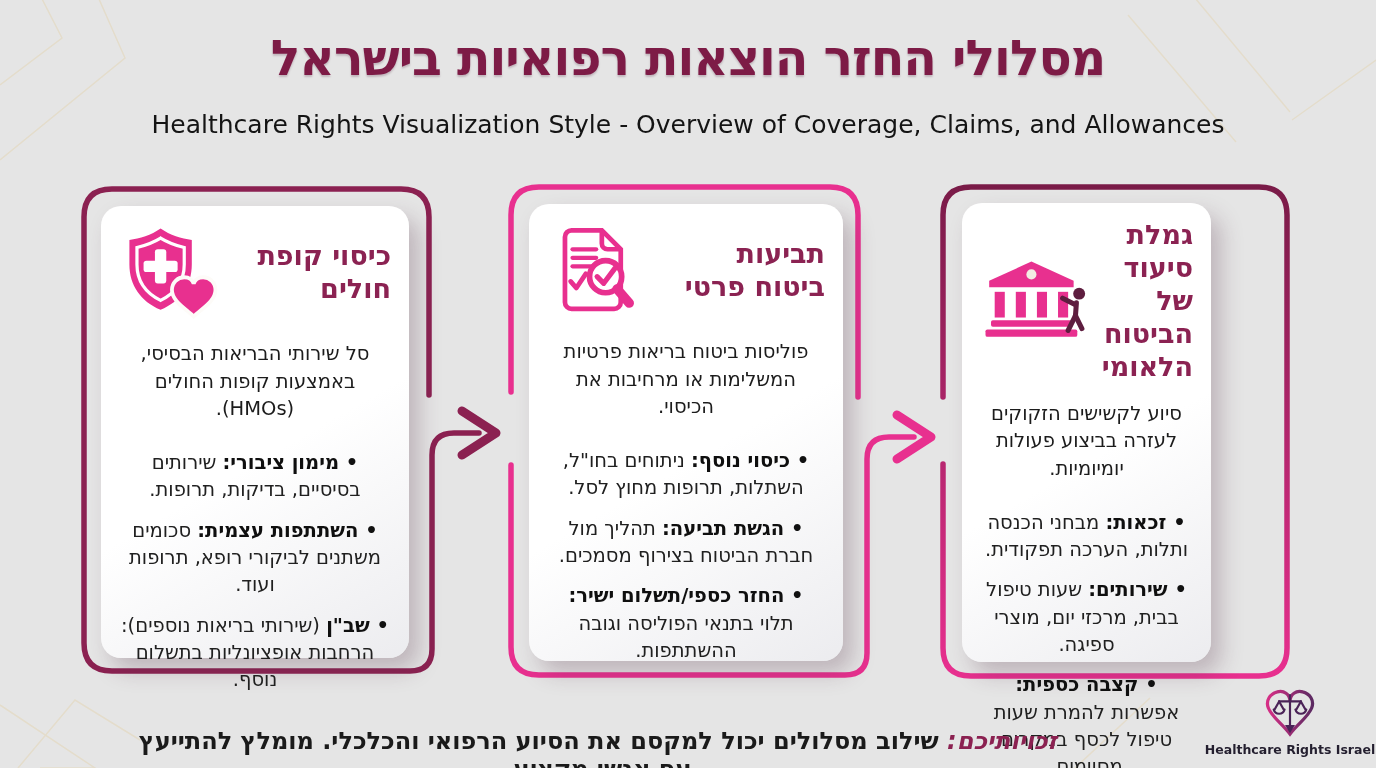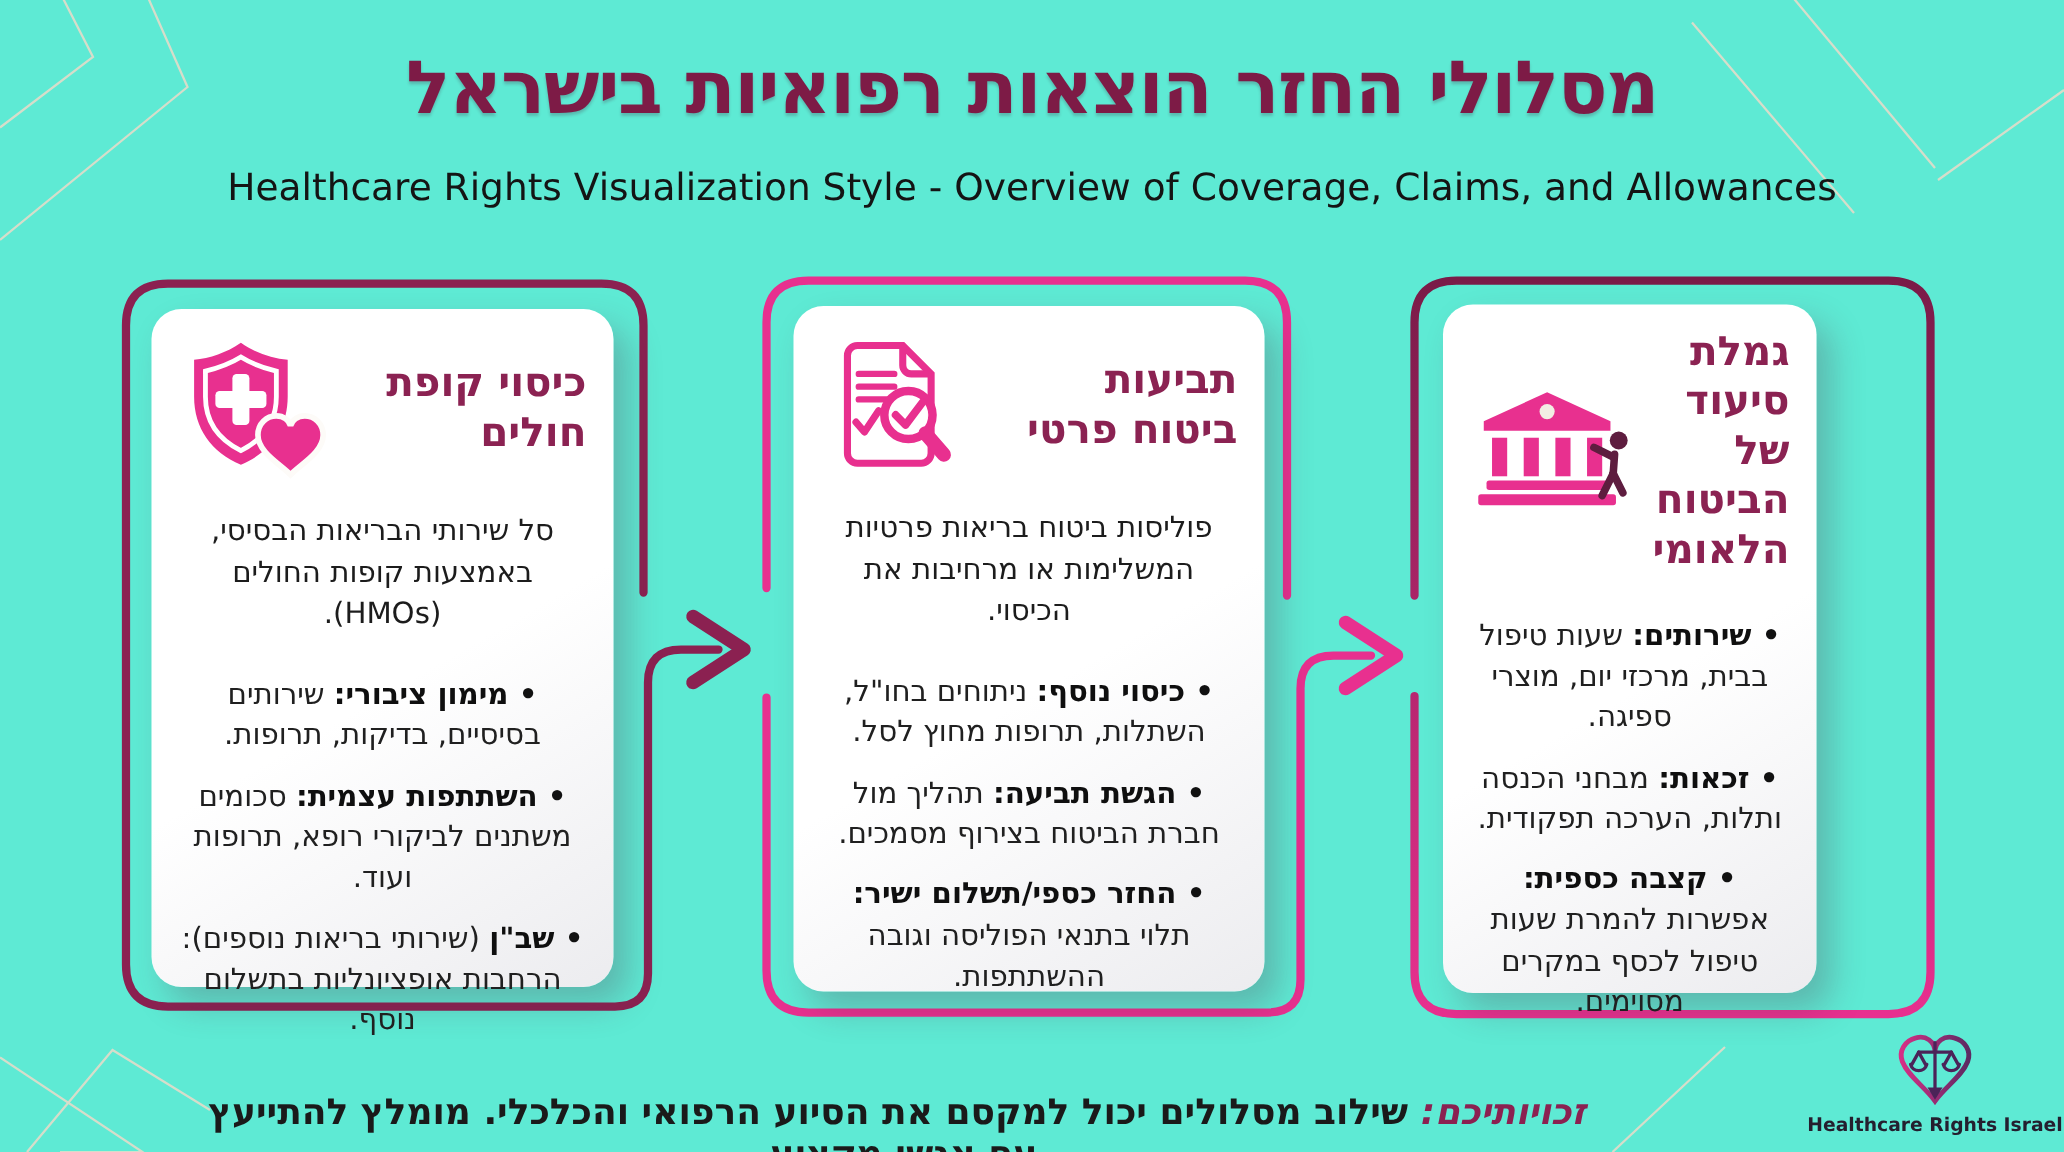--- a/index.html
+++ b/index.html
@@ -1,18 +1,18 @@
 <!DOCTYPE html>
 <html lang="he"><head>
 <meta charset="utf-8">
 <style>
   html,body{margin:0;padding:0;}
   .canvas{
     position:relative;width:1376px;height:768px;overflow:hidden;
-    background:#5eead4;
+    background:#e5e5e5;
     font-family:"DejaVu Sans","Liberation Sans",sans-serif;
   }
   
   .bg-deco{position:absolute;inset:0;z-index:0;}
 
   .main-title{
     position:absolute;top:30px;left:0;right:0;z-index:2;
     text-align:center;direction:rtl;
     font-size:49px;font-weight:800;color:#7d1b46;
     text-shadow:0 2px 2px rgba(70,20,45,.22);
@@ -172,23 +172,24 @@
           <g stroke="#5e1d3f" stroke-width="5.5" stroke-linecap="round" fill="none">
             <line x1="104" y1="52" x2="90" y2="45"></line>
             <line x1="105" y1="50" x2="104" y2="64"></line>
             <line x1="104" y1="64" x2="96" y2="80"></line>
             <line x1="104" y1="64" x2="111" y2="78"></line>
           </g>
           <circle cx="108" cy="40" r="6.5" fill="#5e1d3f"></circle>
         </svg>
       </div>
     </div>
+    <p class="card-intro">סיוע לקשישים הזקוקים לעזרה בביצוע פעולות יומיומיות.</p>
     <ul class="bullets">
+      <li><b>זכאות:</b> <span>מבחני הכנסה ותלות, הערכה תפקודית.</span></li>
       <li><b>שירותים:</b> <span>שעות טיפול בבית, מרכזי יום, מוצרי ספיגה.</span></li>
-      <li><b>זכאות:</b> <span>מבחני הכנסה ותלות, הערכה תפקודית.</span></li>
       <li><b>קצבה כספית:</b> <span>אפשרות להמרת שעות טיפול לכסף במקרים מסוימים.</span></li>
     </ul>
   </section>
 
   <p class="footer-line"><b>זכויותיכם:</b> <span>שילוב מסלולים יכול למקסם את הסיוע הרפואי והכלכלי. מומלץ להתייעץ עם אנשי מקצוע.</span></p>
 
   <div class="logo">
     <svg width="58" height="54" viewBox="0 0 64 58">
       <defs>
         <linearGradient id="lg-heart" x1="0" y1="0" x2="1" y2="0">

